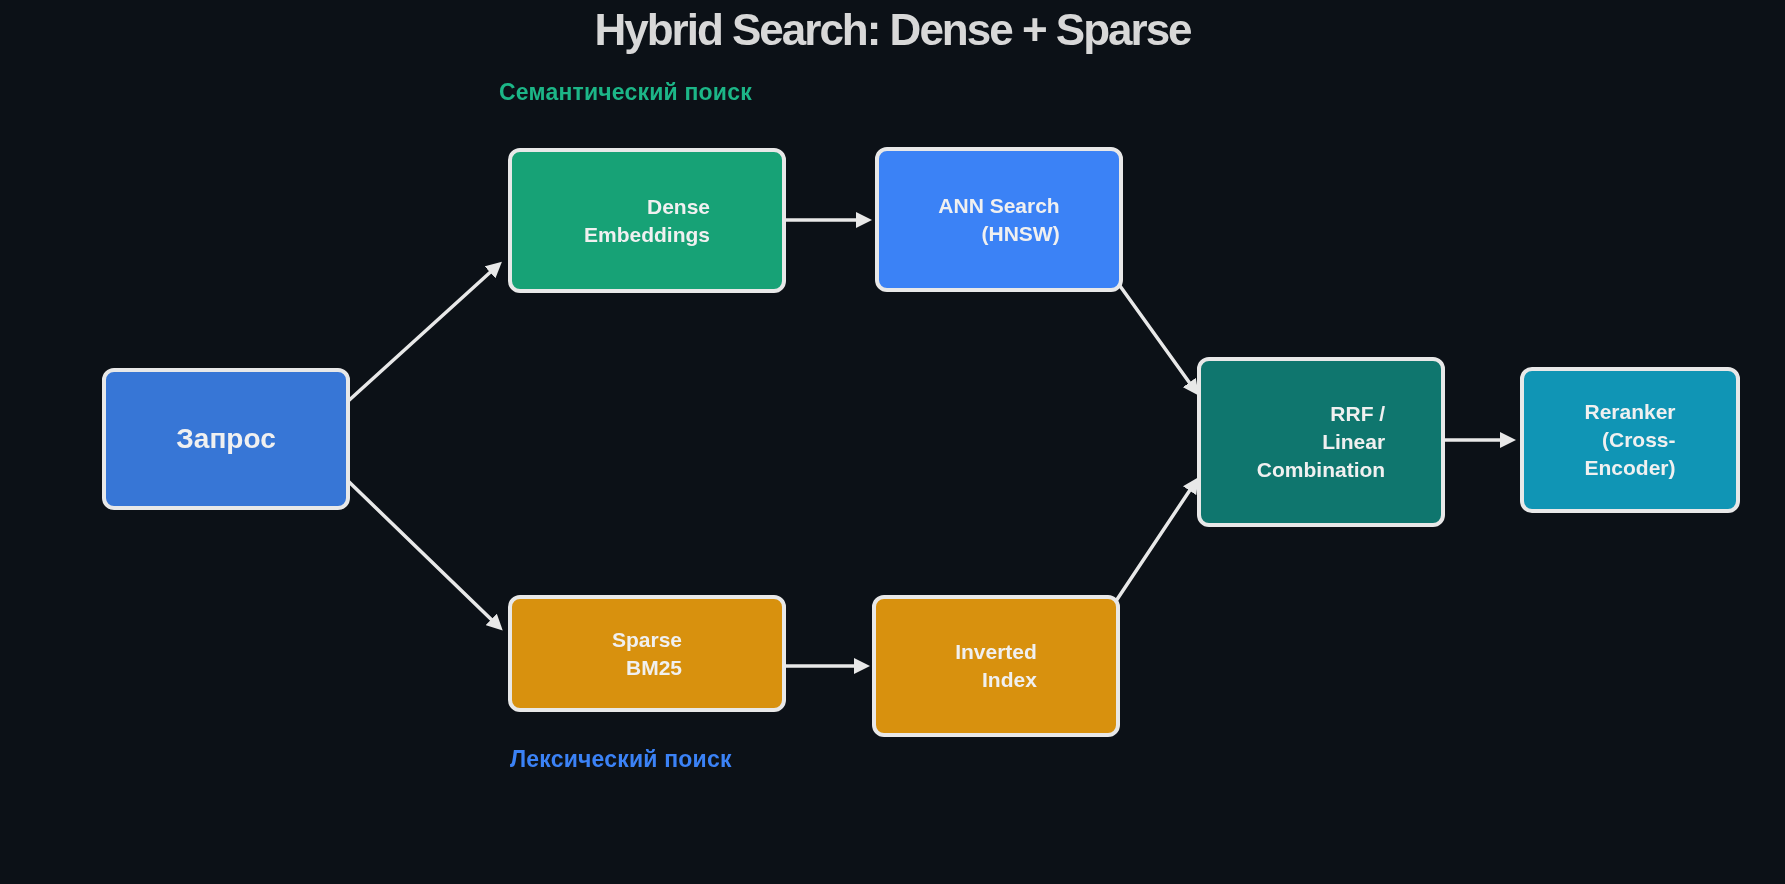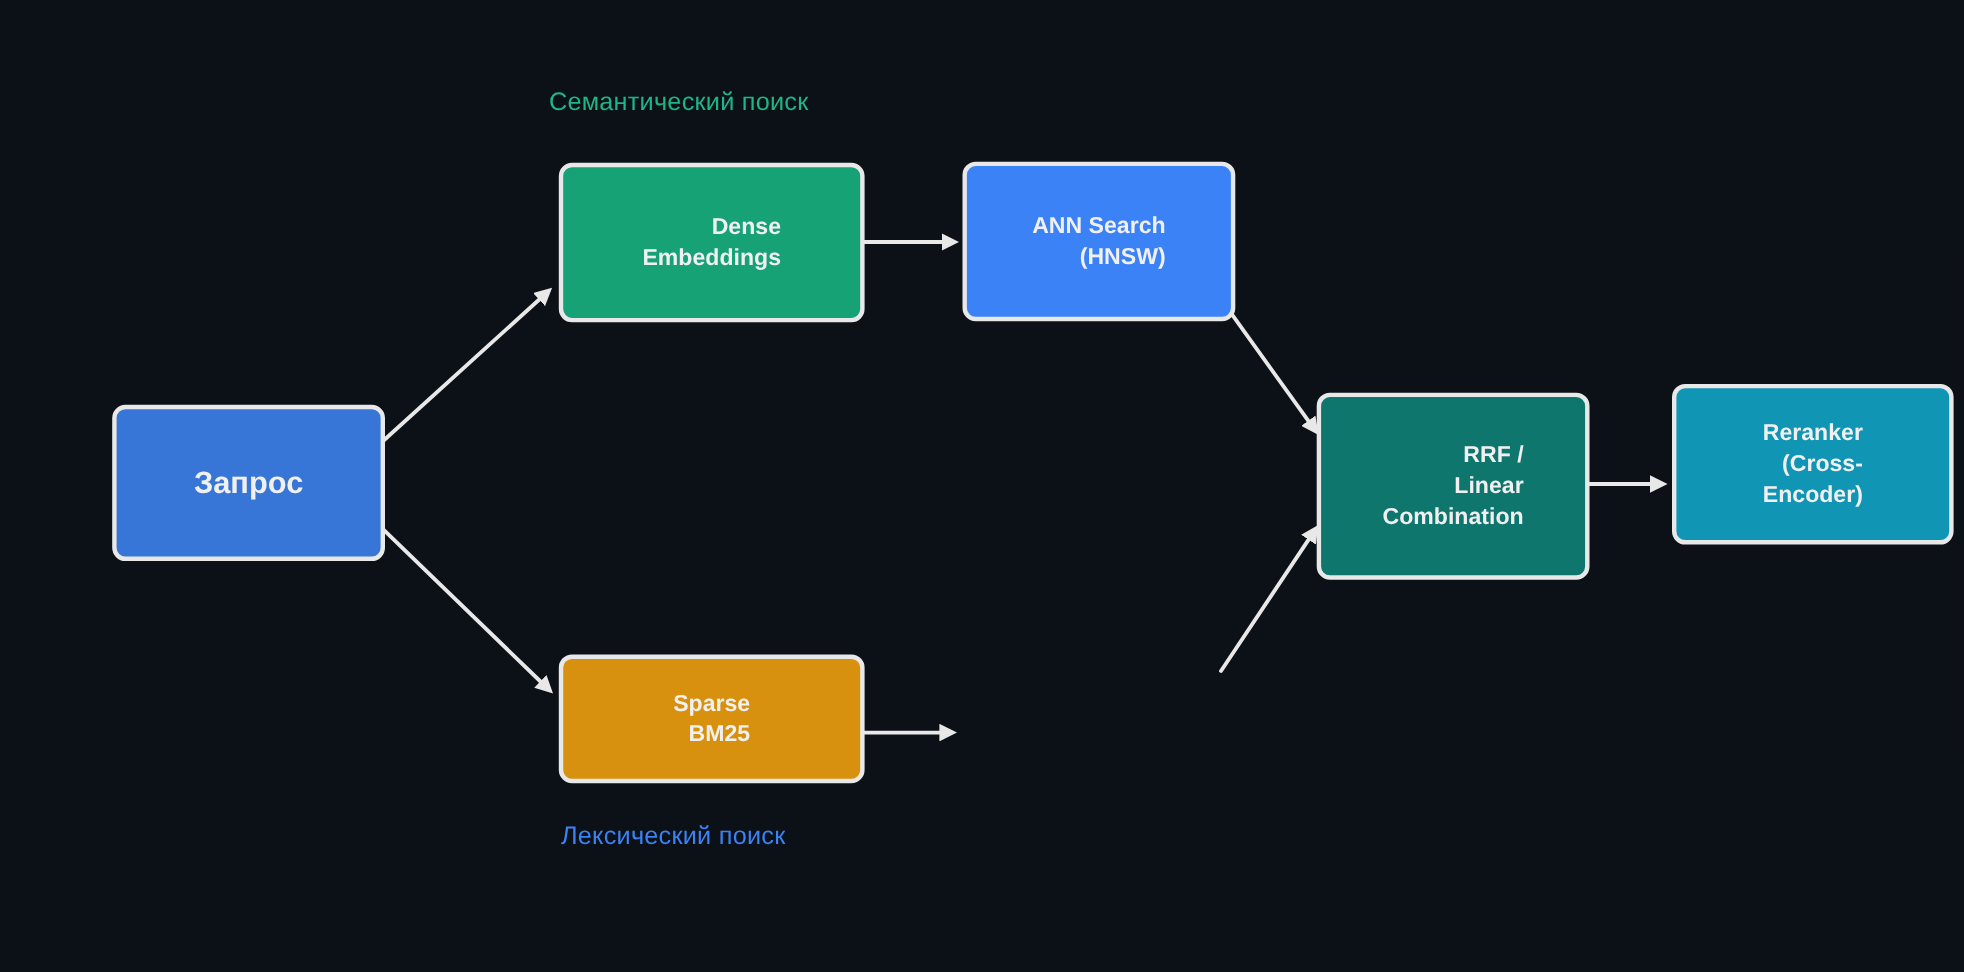--- a/index.html
+++ b/index.html
@@ -27,21 +27,21 @@
     text-align: center;
     font-size: 44px;
     line-height: 1.2;
     font-weight: 800;
     letter-spacing: -2px;
     color: var(--title-text, #d8d8d8);
   }
   .section-label {
     position: absolute;
     font-size: 23px;
-    font-weight: 400;
+    font-weight: 700;
     letter-spacing: 0.2px;
     white-space: nowrap;
   }
   .section-label.semantic { left: 499px; top: 79px; }
   .section-label.lexical  { left: 510px; top: 746px; }
 
   .edges {
     position: absolute;
     inset: 0;
     width: 1785px;
@@ -69,27 +69,28 @@
     font-size: 21px;
     line-height: 1.32;
   }
   .node span { white-space: pre-line; }
   .node-query    { left: 102px;  top: 368px; width: 248px; height: 142px; font-size: 28px; }
   .node-dense    { left: 508px;  top: 148px; width: 278px; height: 145px; }
   .node-ann      { left: 875px;  top: 147px; width: 248px; height: 145px; }
   .node-sparse   { left: 508px;  top: 595px; width: 278px; height: 117px; }
   .node-inverted { left: 872px;  top: 595px; width: 248px; height: 142px; }
   .node-rrf      { left: 1197px; top: 357px; width: 248px; height: 170px; }
-  .node-reranker { left: 1520px; top: 349px; width: 256px; height: 146px; }
+  .node-reranker { left: 1520px; top: 367px; width: 220px; height: 146px; }
 </style>
 </head>
 <body style="background-color: rgb(12, 17, 23);">
 
 <div class="stage">
 
+  <h1 class="diagram-title">Hybrid Search: Dense + Sparse</h1>
 
   <div class="section-label semantic" style="color: rgb(28, 182, 135);">Семантический поиск</div>
 
   <div class="section-label lexical" style="color: #3b82f6;">Лексический поиск</div>
 
   <svg class="edges" viewBox="0 0 1785 884" xmlns="http://www.w3.org/2000/svg" aria-hidden="true">
     <defs>
       <marker id="arrowhead" viewBox="0 0 10 10" refX="5" refY="5" markerWidth="16" markerHeight="16" markerUnits="userSpaceOnUse" orient="auto">
         <path class="head" d="M0,0 L10,5 L0,10 Z"></path>
       </marker>
@@ -115,20 +116,24 @@
   <div class="node node-ann" style="background-color: #3b82f6;">
     <span>ANN Search
 (HNSW)</span>
   </div>
 
   <div class="node node-sparse" style="background-color: rgb(216, 145, 14);">
     <span>Sparse
 BM25</span>
   </div>
 
+  <div class="node node-inverted" style="background-color: rgb(216, 145, 14);">
+    <span>Inverted
+Index</span>
+  </div>
 
   <div class="node node-rrf" style="background-color: #0f766e;">
     <span>RRF /
 Linear
 Combination</span>
   </div>
 
   <div class="node node-reranker" style="background-color: rgb(16, 149, 181);">
     <span>Reranker
 (Cross-

